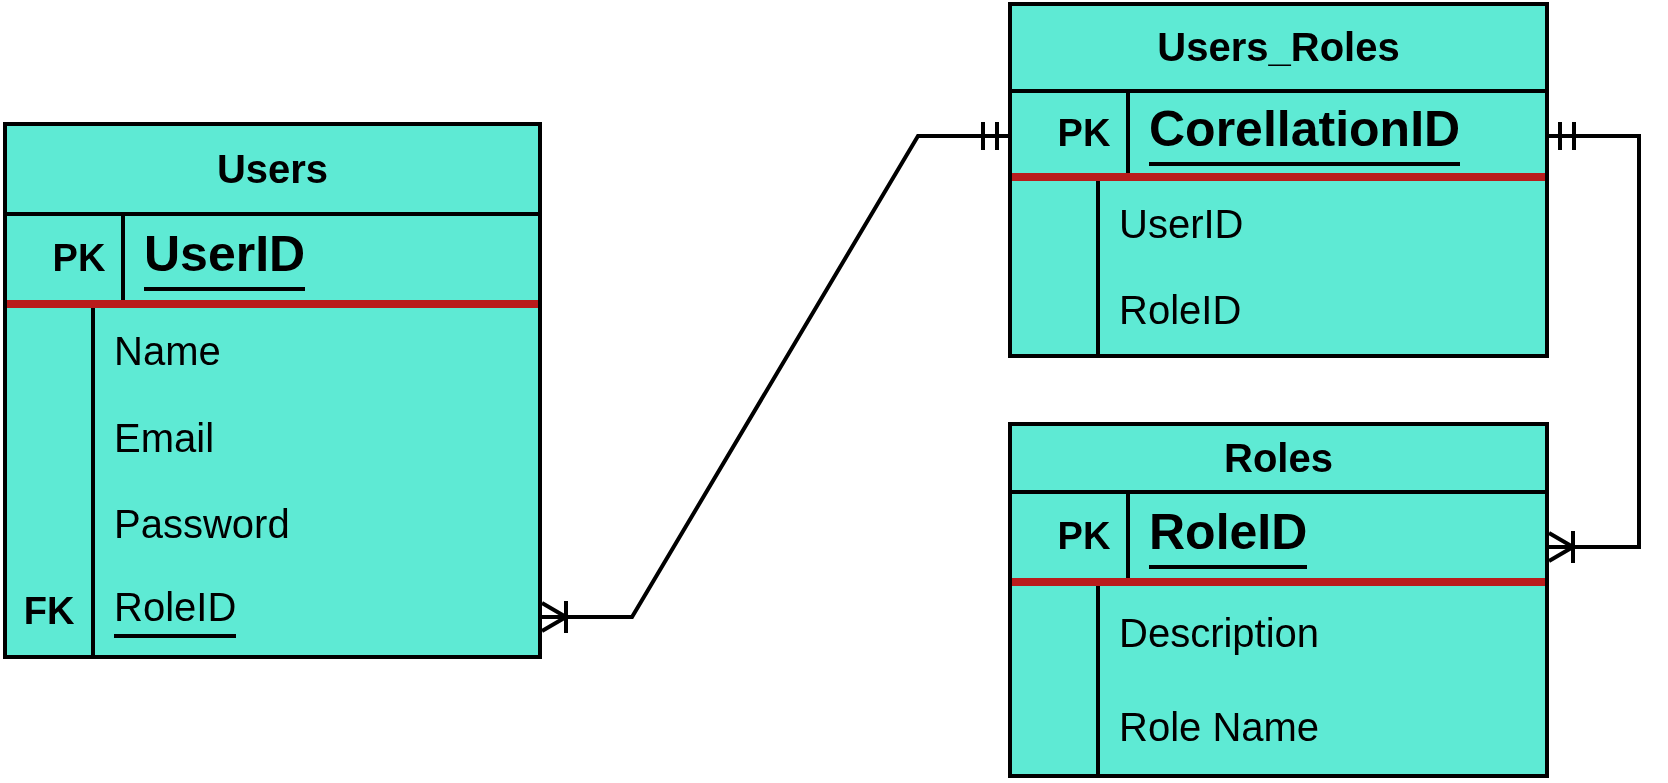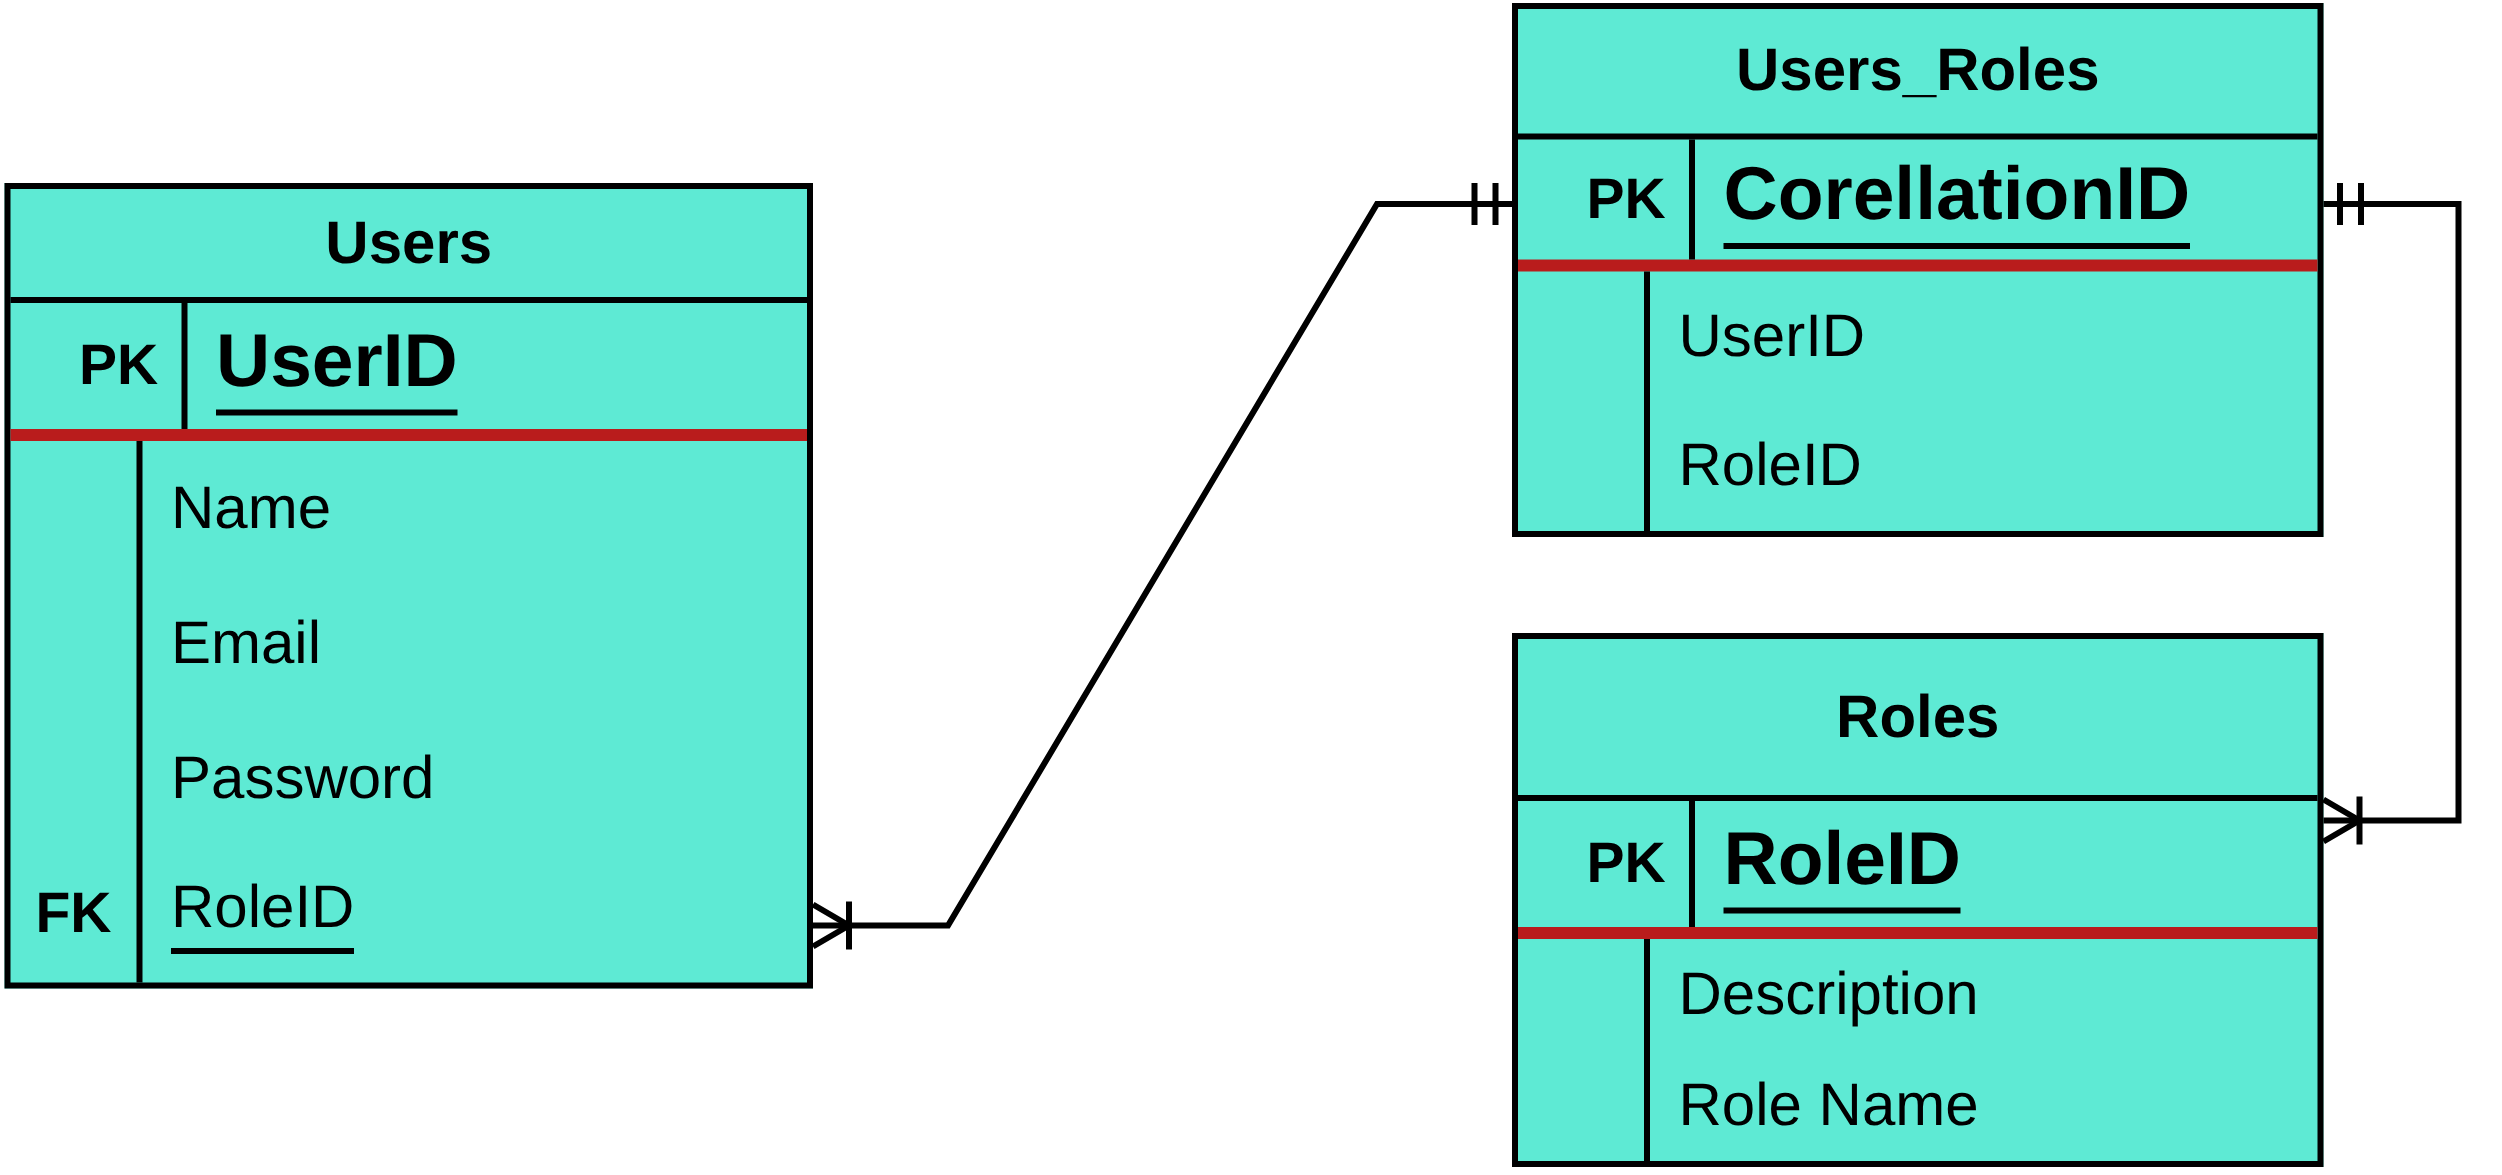--- a/index.html
+++ b/index.html
@@ -32,23 +32,23 @@
   .t-title {
     box-sizing: border-box;
     border-bottom: 4px solid #000;
     display: flex;
     align-items: center;
     justify-content: center;
     font-weight: bold;
     font-size: 40px;
     flex: 0 0 auto;
   }
-  .t-users  .t-title { height: 76px; }
+  .t-users  .t-title { height: 90px; }
   .t-uroles .t-title { height: 87px; }
-  .t-roles  .t-title { height: 108px; }
+  .t-roles  .t-title { height: 68px; }
 
   .pk-row {
     box-sizing: border-box;
     border-bottom: 8px solid #b91c1c;
     display: flex;
     flex: 0 0 auto;
     padding-left: 30px;
   }
   .t-users  .pk-row { height: 92px; }
   .t-uroles .pk-row { height: 88px; }

